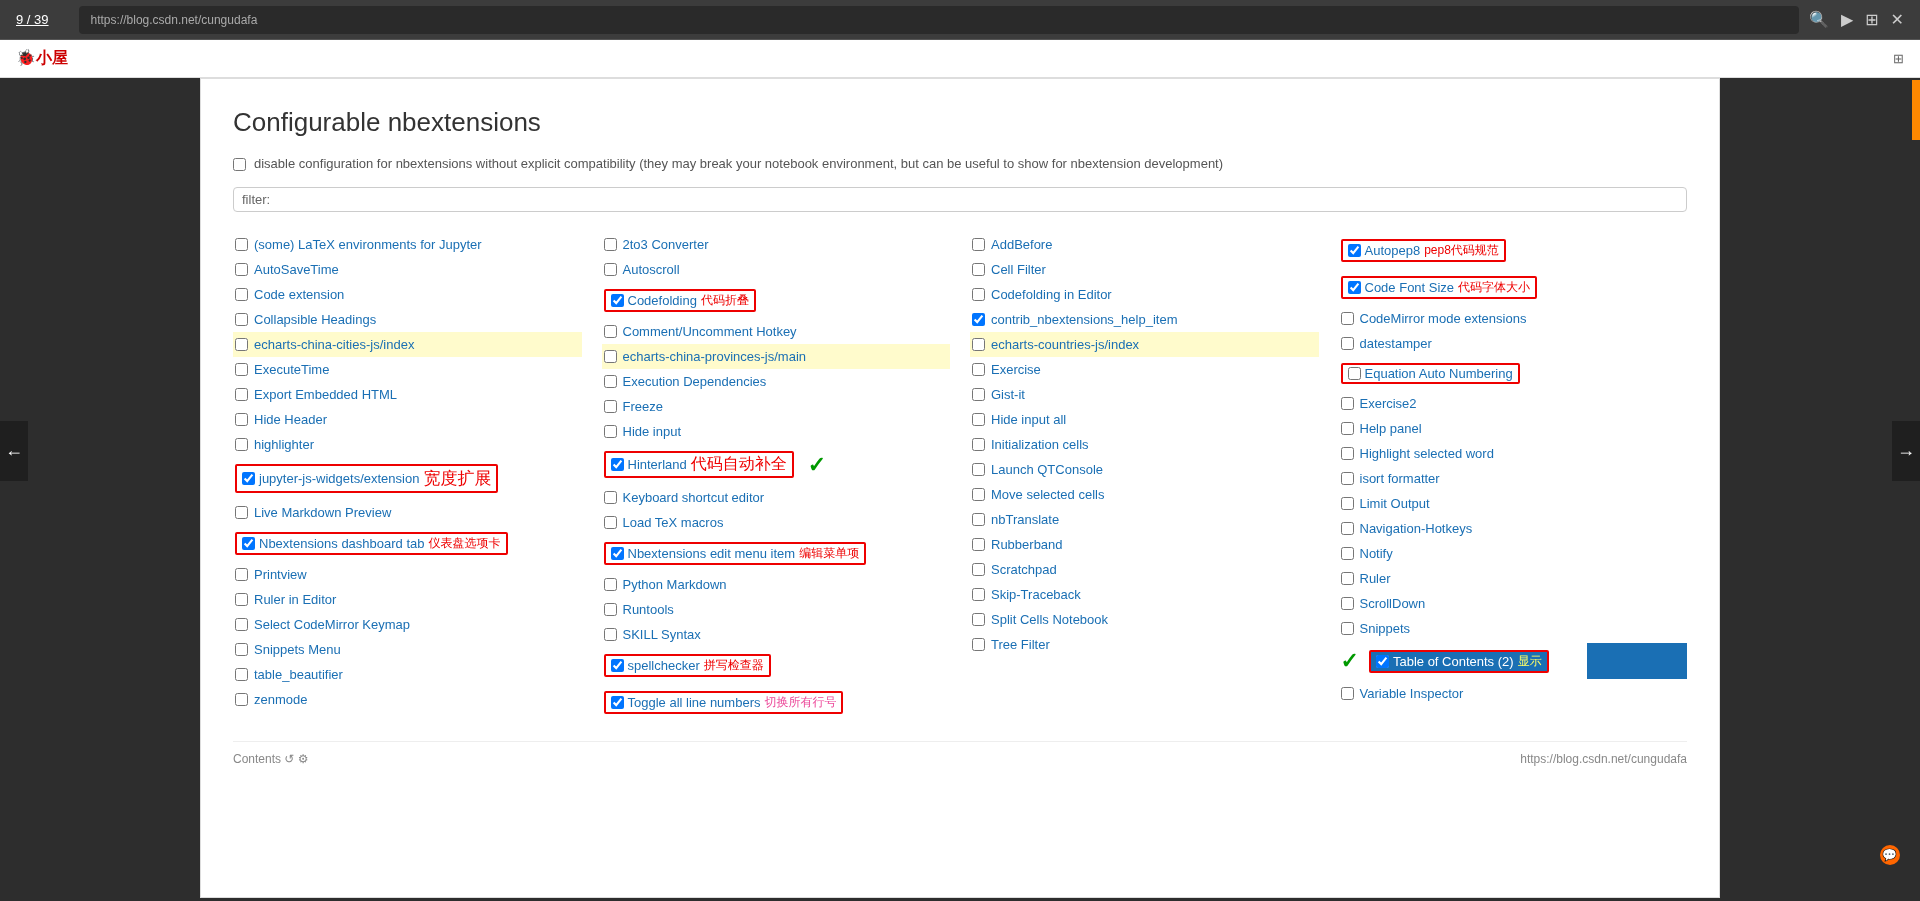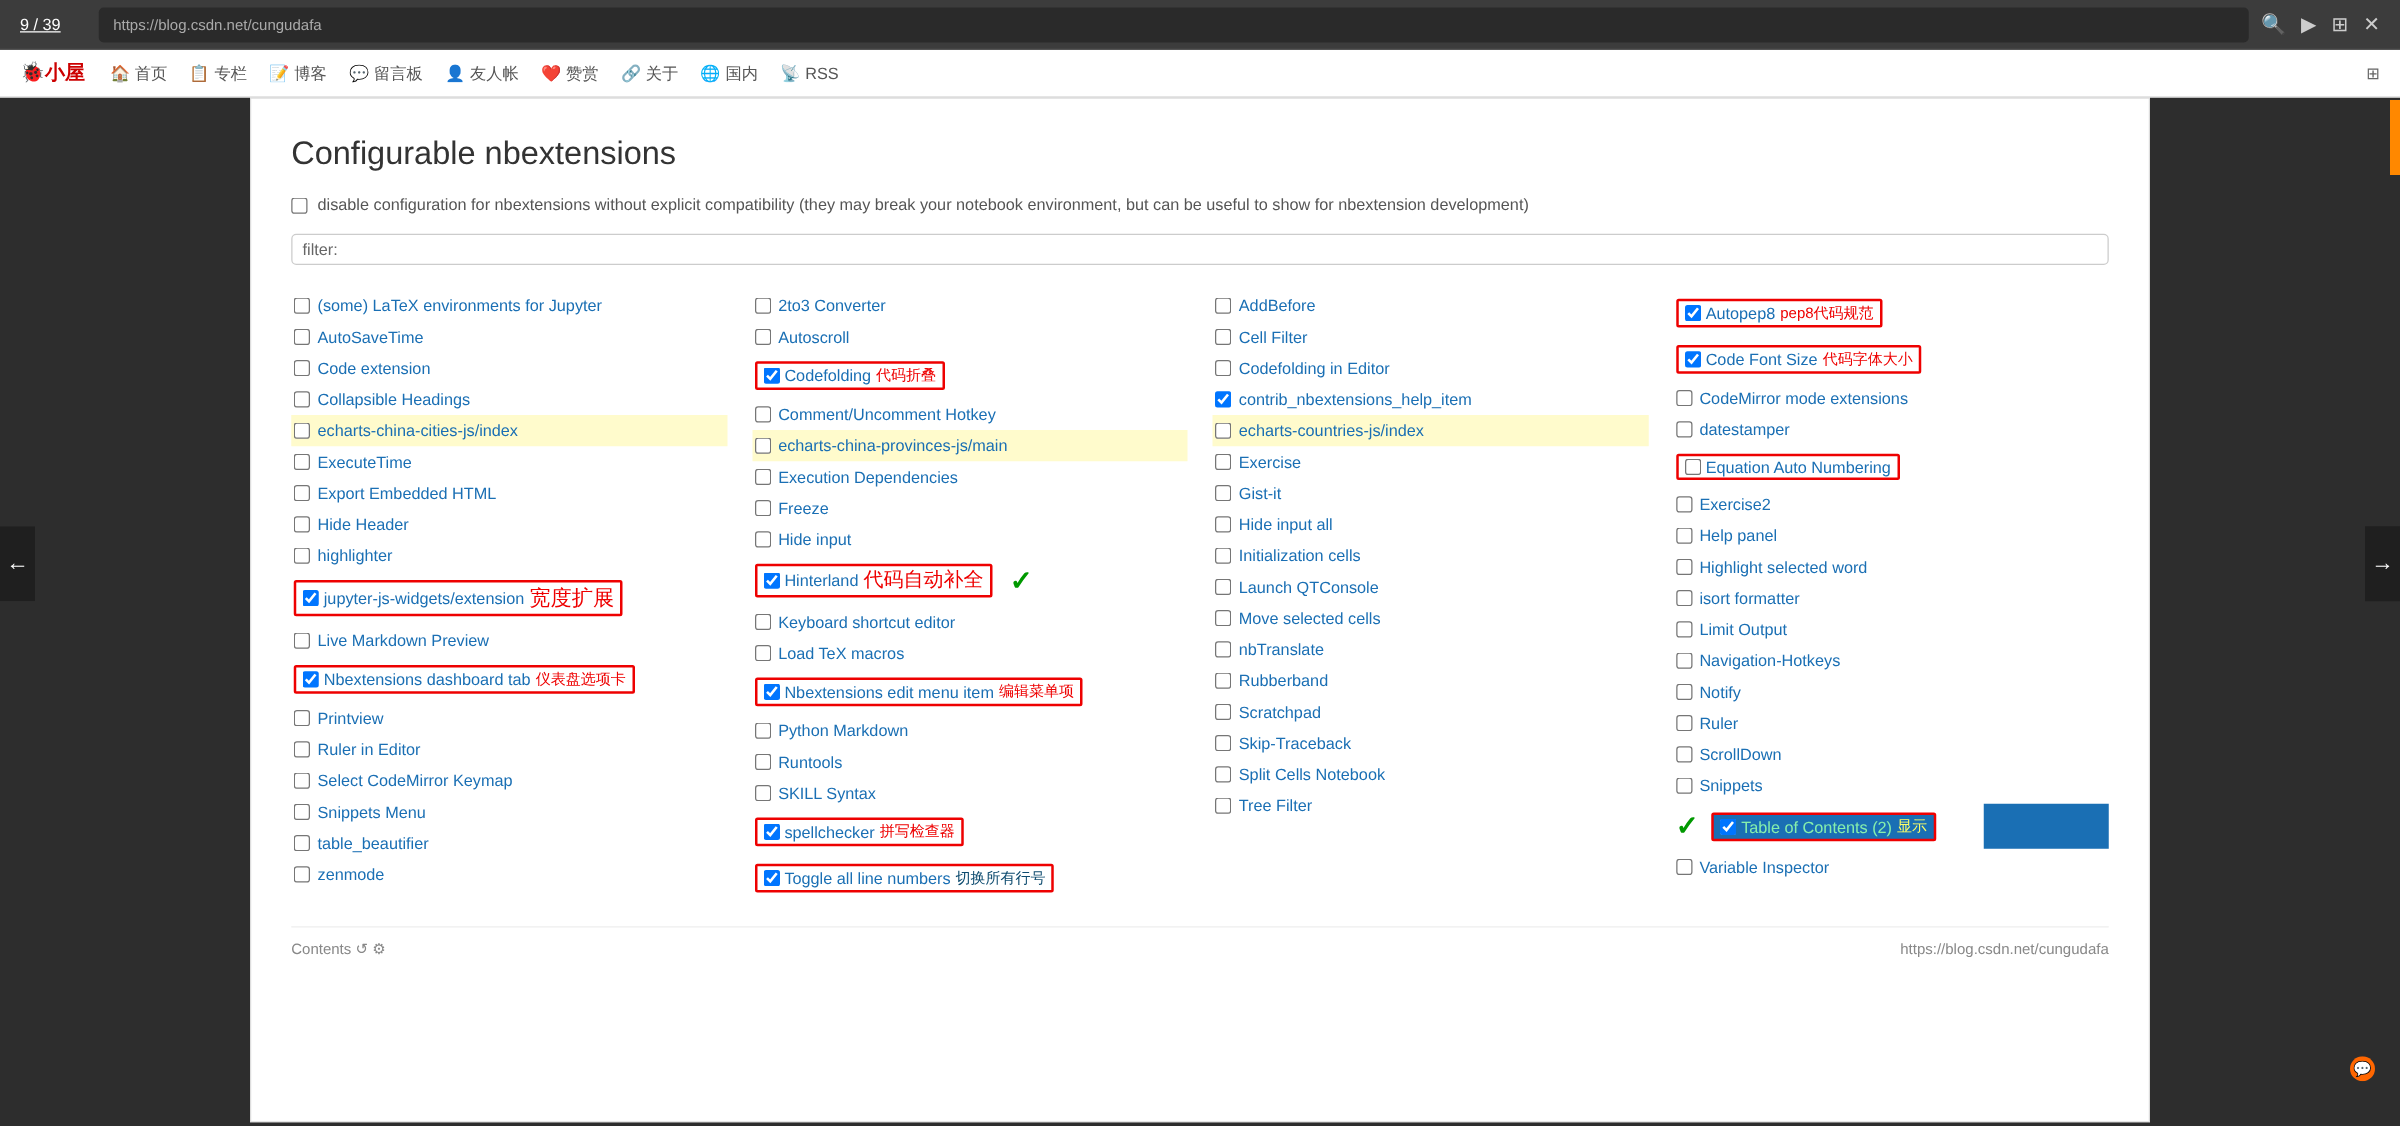--- a/index.html
+++ b/index.html
@@ -223,31 +223,20 @@
   <div class="browser-icons">
     <span>🔍</span>
     <span>▶</span>
     <span>⊞</span>
     <span>✕</span>
   </div>
 </div>
 
 <div class="top-nav">
   <span class="logo">🐞小屋</span>
-  <div class="nav-links">
-    <span>🏠 首页</span>
-    <span>📋 专栏</span>
-    <span>📝 博客</span>
-    <span>💬 留言板</span>
-    <span>👤 友人帐</span>
-    <span>❤️ 赞赏</span>
-    <span>🔗 关于</span>
-    <span>🌐 国内</span>
-    <span>📡 RSS</span>
-  </div>
   <div class="right-icons">
     <span>⊞</span>
   </div>
 </div>
 
 <div class="orange-bar"></div>
 
 <div class="side-arrow-left">←</div>
 <div class="side-arrow-right">→</div>
 
@@ -431,21 +420,21 @@
           <input type="checkbox" checked="" style="">
           <span class="ext-name">spellchecker</span>
           <span style="color:#e00; font-size:12px;">拼写检查器</span>
         </span>
       </div>
 
       <div class="ext-row" style="margin: 2px 0;">
         <span class="highlighted-border">
           <input type="checkbox" checked="" style="">
           <span class="ext-name">Toggle all line numbers</span>
-          <span style="color:#0c4a6e; font-size:12px;">切换所有行号</span>
+          <span style="color:#ec4899; font-size:12px;">切换所有行号</span>
         </span>
       </div>
     </div>
 
     <div class="section-col">
 
       <div class="ext-row">
         <input type="checkbox" style="">
           <span class="ext-name">AddBefore</span>
       </div>
@@ -585,21 +574,21 @@
       </div>
       <div class="ext-row">
         <input type="checkbox" style="">
           <span class="ext-name">Snippets</span>
       </div>
 
       <div class="ext-row" style="margin: 2px 0; position: relative;">
         <span style="color:#009900; font-size:22px; font-weight:bold; margin-right: 4px;">✓</span>
         <span class="highlighted-border" style="background: #1a6fb4; border-color: #e00;">
           <input type="checkbox" checked="" style="">
-          <span style="color: #86efac;">Table of Contents (2)</span>
+          <span style="color: #ffffff;">Table of Contents (2)</span>
           <span style="color:#ff6; font-size:12px; background: #1a6fb4;">显示</span>
         </span>
         <span style="position: absolute; right: 0; top: 0; bottom: 0; width: 100px; background: #1a6fb4;"></span>
       </div>
       <div class="ext-row">
         <input type="checkbox" style="">
           <span class="ext-name">Variable Inspector</span>
       </div>
     </div>
 

